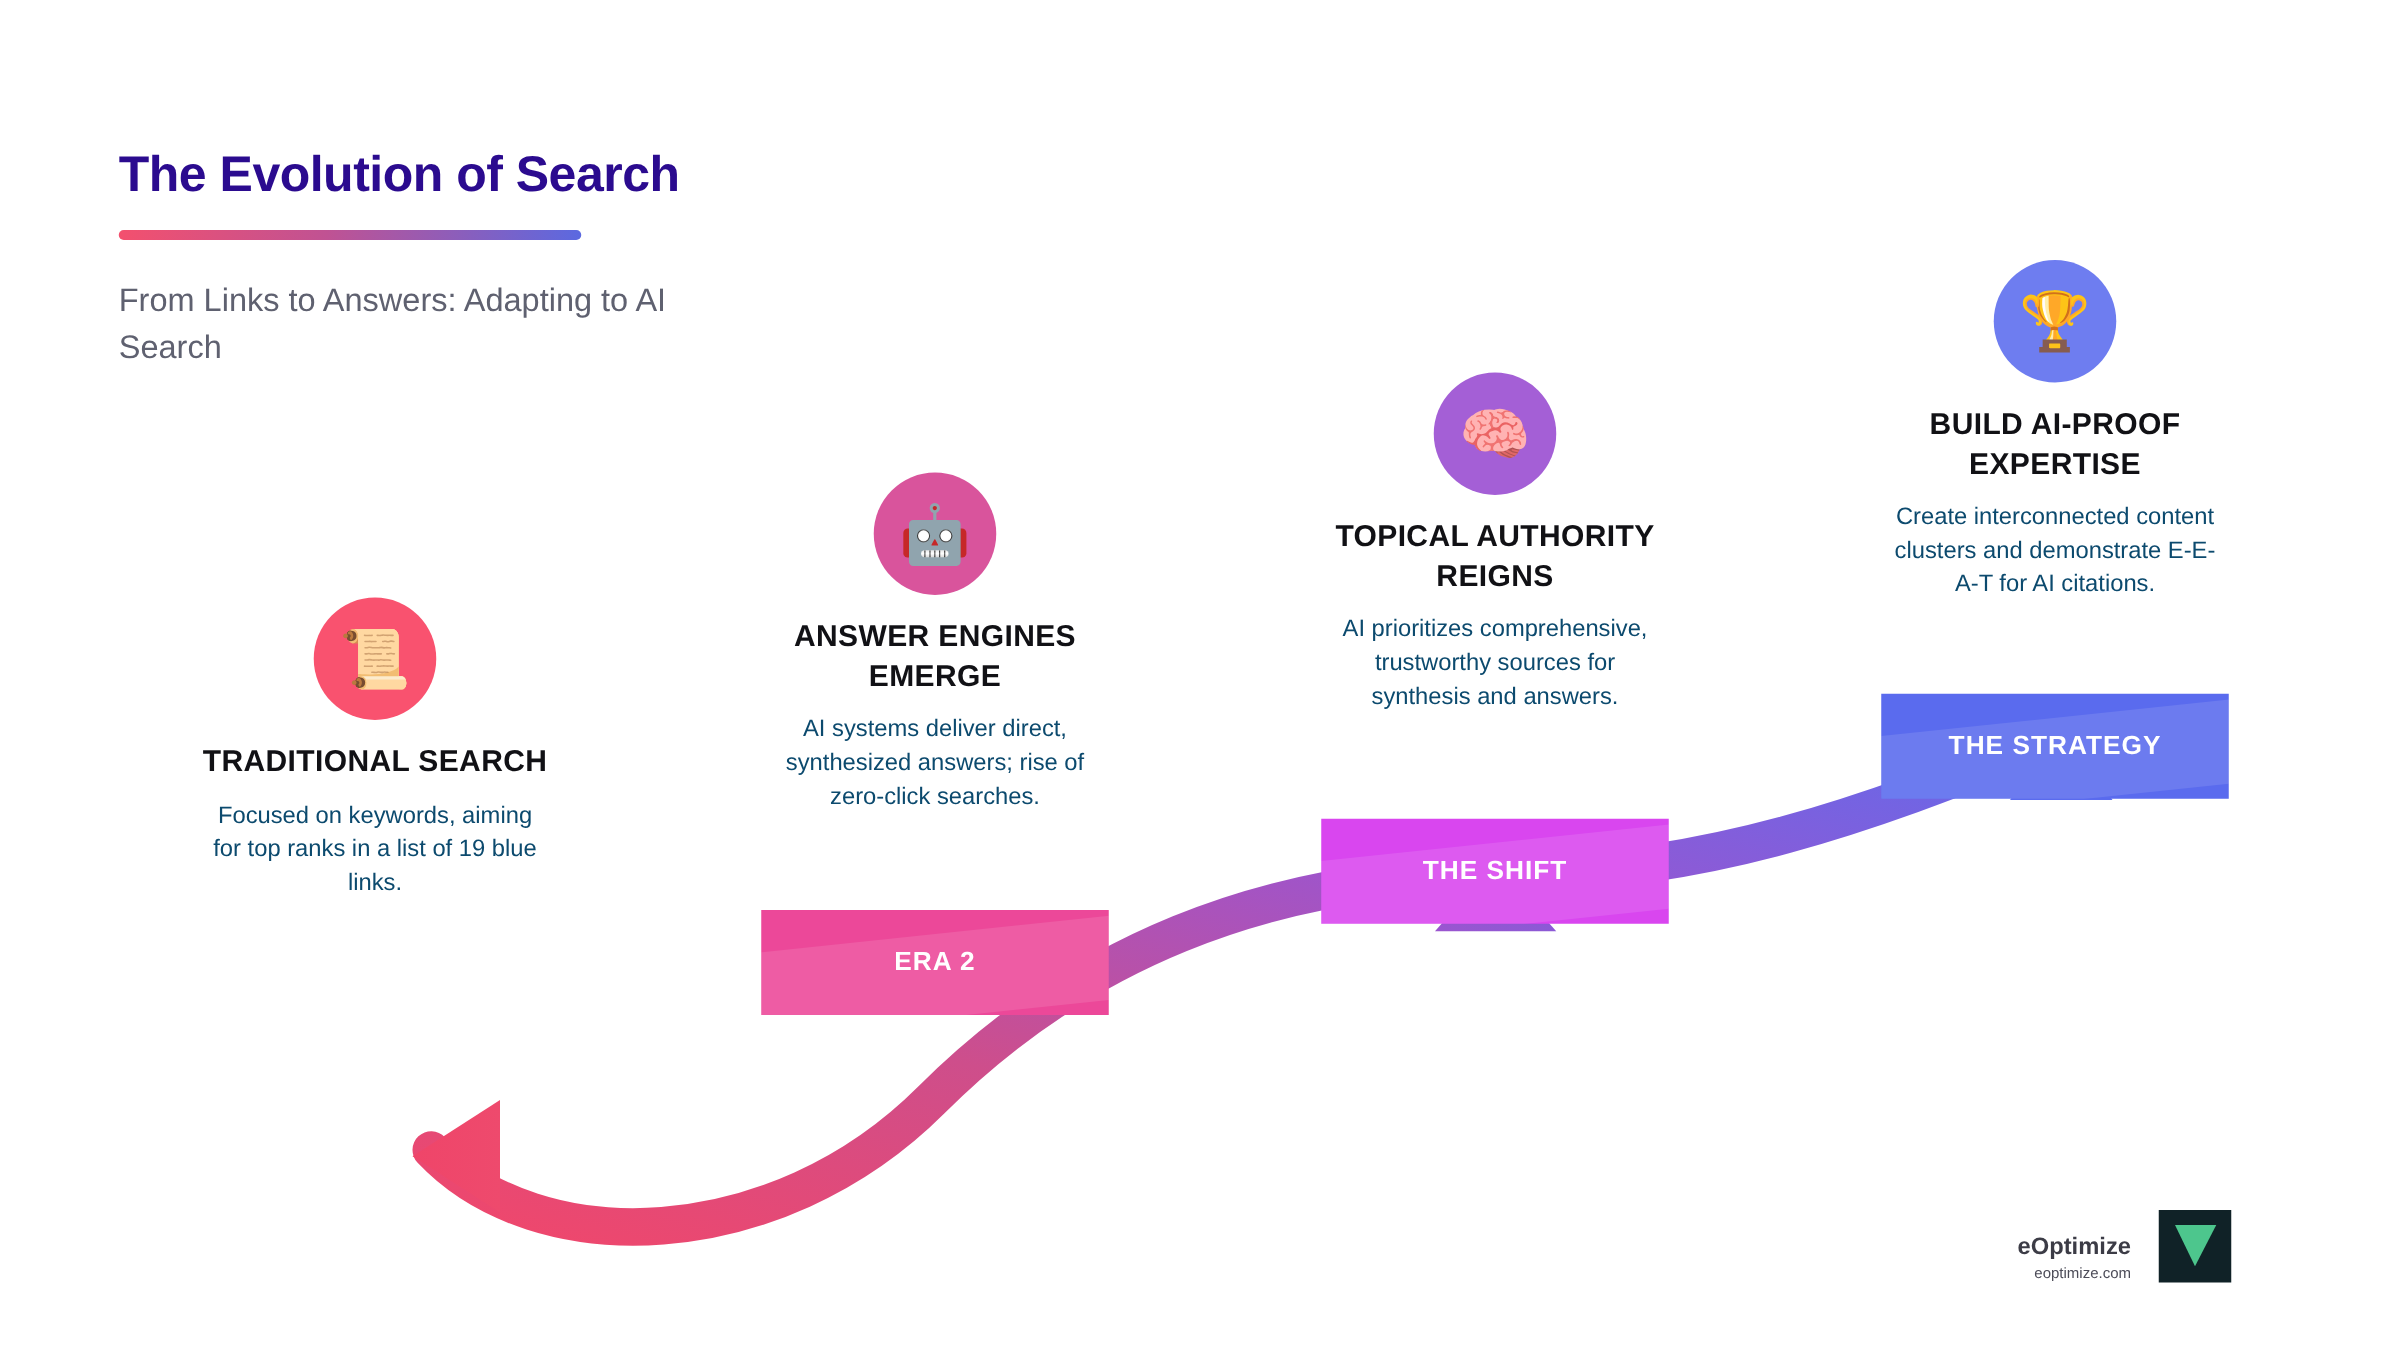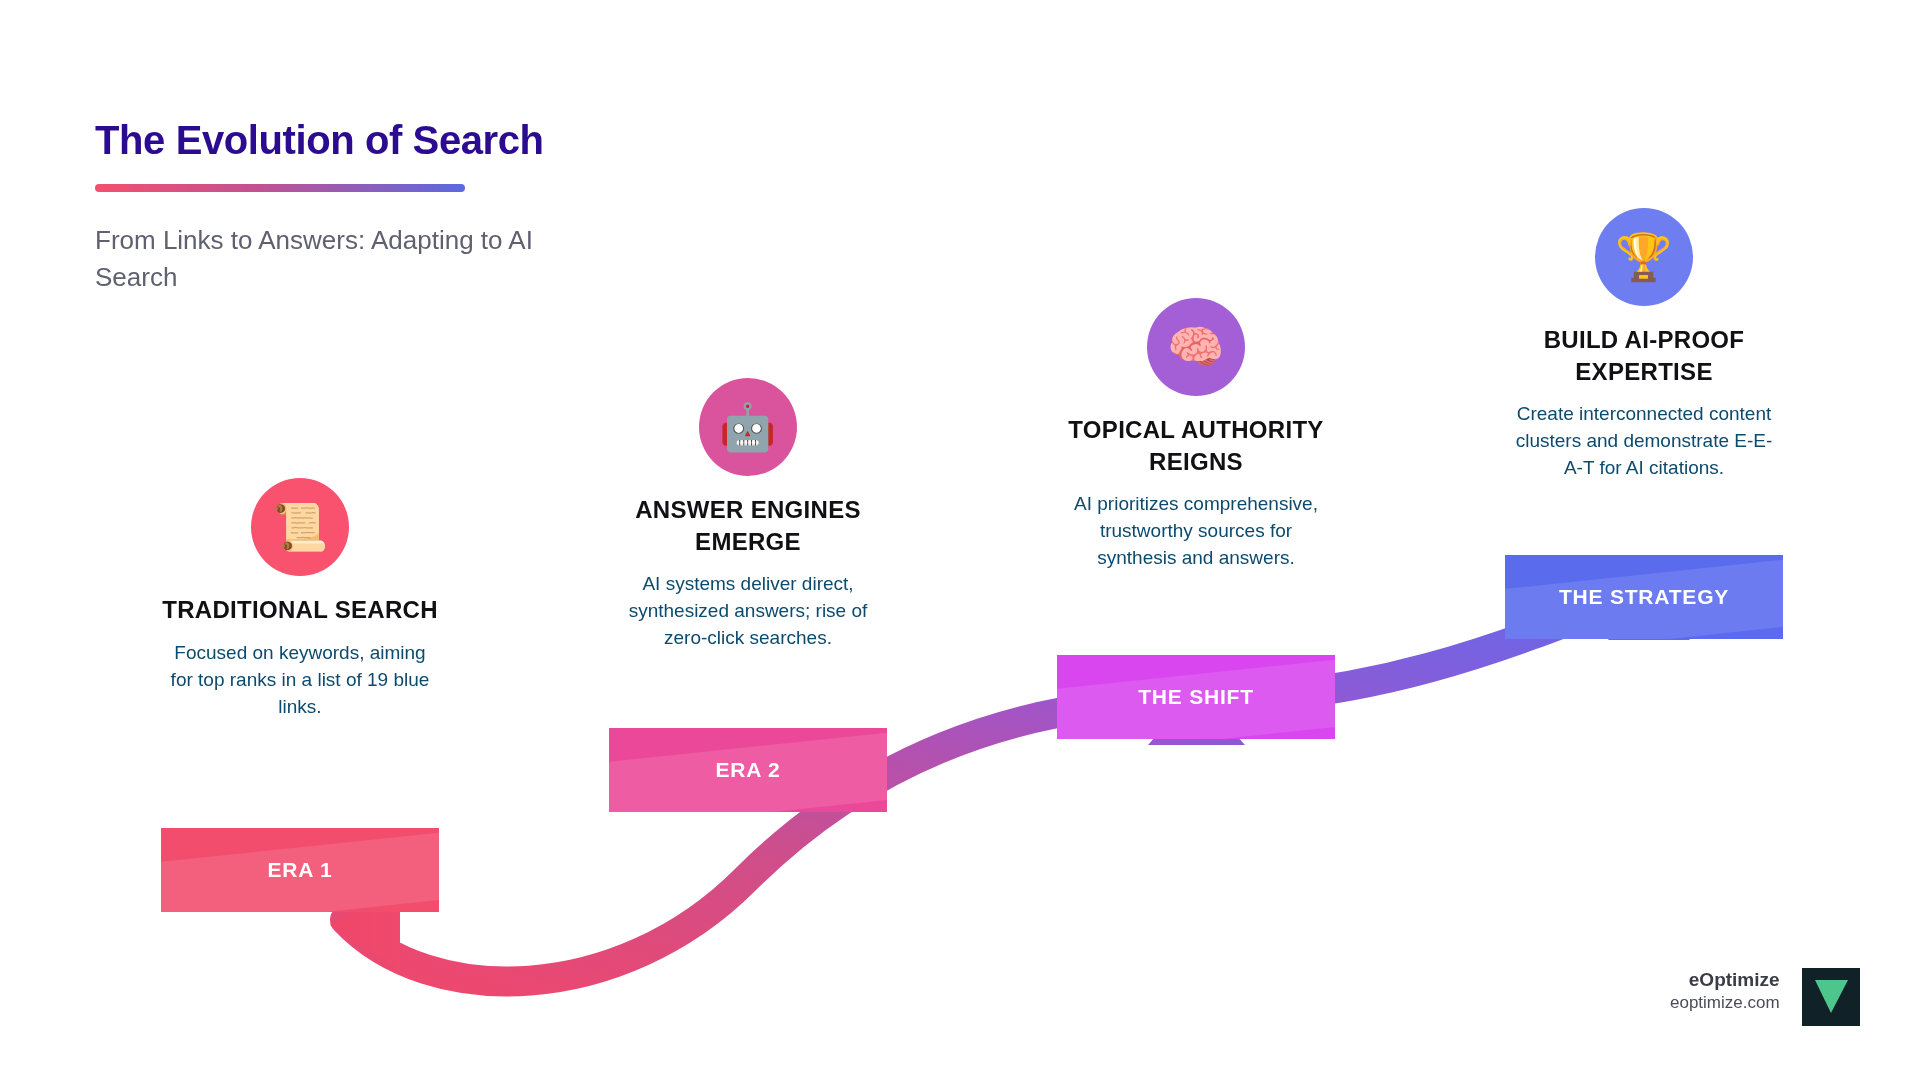--- a/index.html
+++ b/index.html
@@ -57,24 +57,24 @@
     width:130%; height:80%;
     background:rgba(255,255,255,0.11);
     transform:rotate(-6deg); transform-origin:left center;
   }
   .banner-label {
     position:relative; z-index:3;
     color:#ffffff; font-size:21px; font-weight:bold; letter-spacing:0.8px;
   }
 
   
-  #brand { position:absolute; left:1670px; top:968px; display:flex; align-items:flex-start; gap:22px; }
+  #brand { position:absolute; left:1614px; top:968px; display:flex; align-items:flex-end; gap:22px; }
   #brand-text { text-align:right; }
   #brand-name { font-size:19px; font-weight:bold; color:#3C3C46; line-height:1.25; }
-  #brand-url { font-size:17px; color:#4C4C58; line-height:1.35; }
+  #brand-url { font-size:12px; color:#4C4C58; line-height:1.35; }
   #brand-logo { width:58px; height:58px; background:#102227; position:relative; flex:none; }
 </style>
 </head>
 <body>
 
 <div id="stage">
 
   <div id="header">
     <div id="page-title">The Evolution of Search</div>
     <div id="title-rule"></div>
@@ -108,25 +108,20 @@
 
     <polygon points="1196,690 1148,745 1245,745" fill="url(#arrow2Grad)"></polygon>
 
     <polygon points="1648,585 1608,640 1690,640" fill="#5A6BEE"></polygon>
   </svg>
 
   <div class="node" style="left:150px; top:478px;">
     <div class="node-circle" style="background:#F9526F;">📜</div>
     <div class="node-heading">TRADITIONAL SEARCH</div>
     <div class="node-desc">Focused on keywords, aiming for top ranks in a list of 19 blue links.</div>
-  </div>
-  <div class="banner" style="left:161px; top:828px;">
-    <div class="banner-body" style="background:#F24D6D;">
-      <span class="banner-label">ERA 1</span>
-    </div>
   </div>
 
   <div class="node" style="left:598px; top:378px;">
     <div class="node-circle" style="background:#D9549C;">🤖</div>
     <div class="node-heading">ANSWER ENGINES EMERGE</div>
     <div class="node-desc">AI systems deliver direct, synthesized answers; rise of zero-click searches.</div>
   </div>
   <div class="banner" style="left:609px; top:728px;">
     <div class="banner-body" style="background:#ec4899;align-items:center;">
       <span class="banner-label">ERA 2</span>

